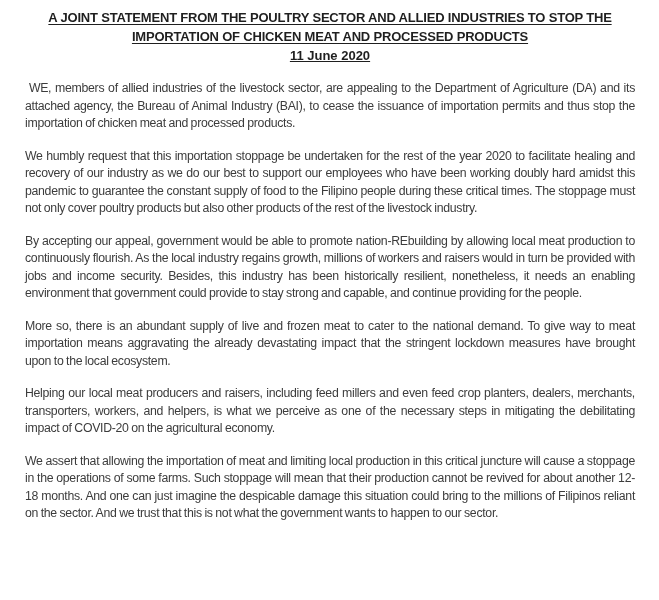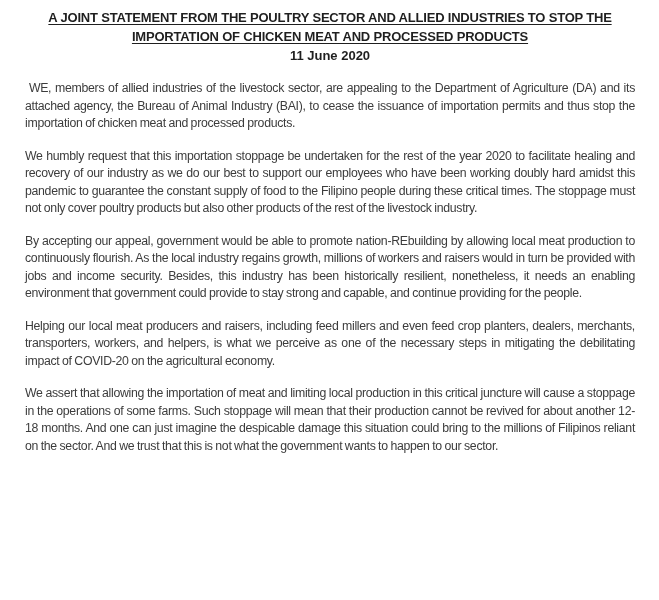--- a/index.html
+++ b/index.html
@@ -40,20 +40,21 @@
     text-decoration: underline;
     text-decoration-thickness: 1.4px;
     text-underline-offset: 2px;
   }
   .doc-date {
     font-size: 13px;
     line-height: 19px;
     font-weight: bold;
     color: var(--heading-text);
     text-align: center;
+    text-decoration: underline;
   }
   .doc-body p.para {
     margin: 15px 0 0 0;
     font-size: 12.3px;
     line-height: 17.5px;
     letter-spacing: -0.3px;
     word-spacing: -0.5px;
     text-align: justify;
     color: var(--body-text);
   }
@@ -66,16 +67,17 @@
 <div class="page">
   <header class="doc-header">
     <h1 class="doc-title">A JOINT STATEMENT FROM THE POULTRY SECTOR AND ALLIED INDUSTRIES TO STOP THE IMPORTATION OF CHICKEN MEAT AND PROCESSED PRODUCTS</h1>
     <div class="doc-date">11 June 2020</div>
   </header>
 
   <main class="doc-body">
     <p class="para">&nbsp;WE, members of allied industries of the livestock sector, are appealing to the Department of Agriculture (DA) and its attached agency, the Bureau of Animal Industry (BAI), to cease the issuance of importation permits and thus stop the importation of chicken meat and processed products.</p>
     <p class="para">We humbly request that this importation stoppage be undertaken for the rest of the year 2020 to facilitate healing and recovery of our industry as we do our best to support our employees who have been working doubly hard amidst this pandemic to guarantee the constant supply of food to the Filipino people during these critical times. The stoppage must not only cover poultry products but also other products of the rest of the livestock industry.</p>
     <p class="para">By accepting our appeal, government would be able to promote nation-REbuilding by allowing local meat production to continuously flourish. As the local industry regains growth, millions of workers and raisers would in turn be provided with jobs and income security. Besides, this industry has been historically resilient, nonetheless, it needs an enabling environment that government could provide to stay strong and capable, and continue providing for the people.</p>
+    <p class="para">More so, there is an abundant supply of live and frozen meat to cater to the national demand. To give way to meat importation means aggravating the already devastating impact that the stringent lockdown measures have brought upon to the local ecosystem.</p>
     <p class="para">Helping our local meat producers and raisers, including feed millers and even feed crop planters, dealers, merchants, transporters, workers, and helpers, is what we perceive as one of the necessary steps in mitigating the debilitating impact of COVID-20 on the agricultural economy.</p>
     <p class="para">We assert that allowing the importation of meat and limiting local production in this critical juncture will cause a stoppage in the operations of some farms. Such stoppage will mean that their production cannot be revived for about another 12-18 months. And one can just imagine the despicable damage this situation could bring to the millions of Filipinos reliant on the sector. And we trust that this is not what the government wants to happen to our sector.</p>
   </main>
 </div>
 
 </body></html>

